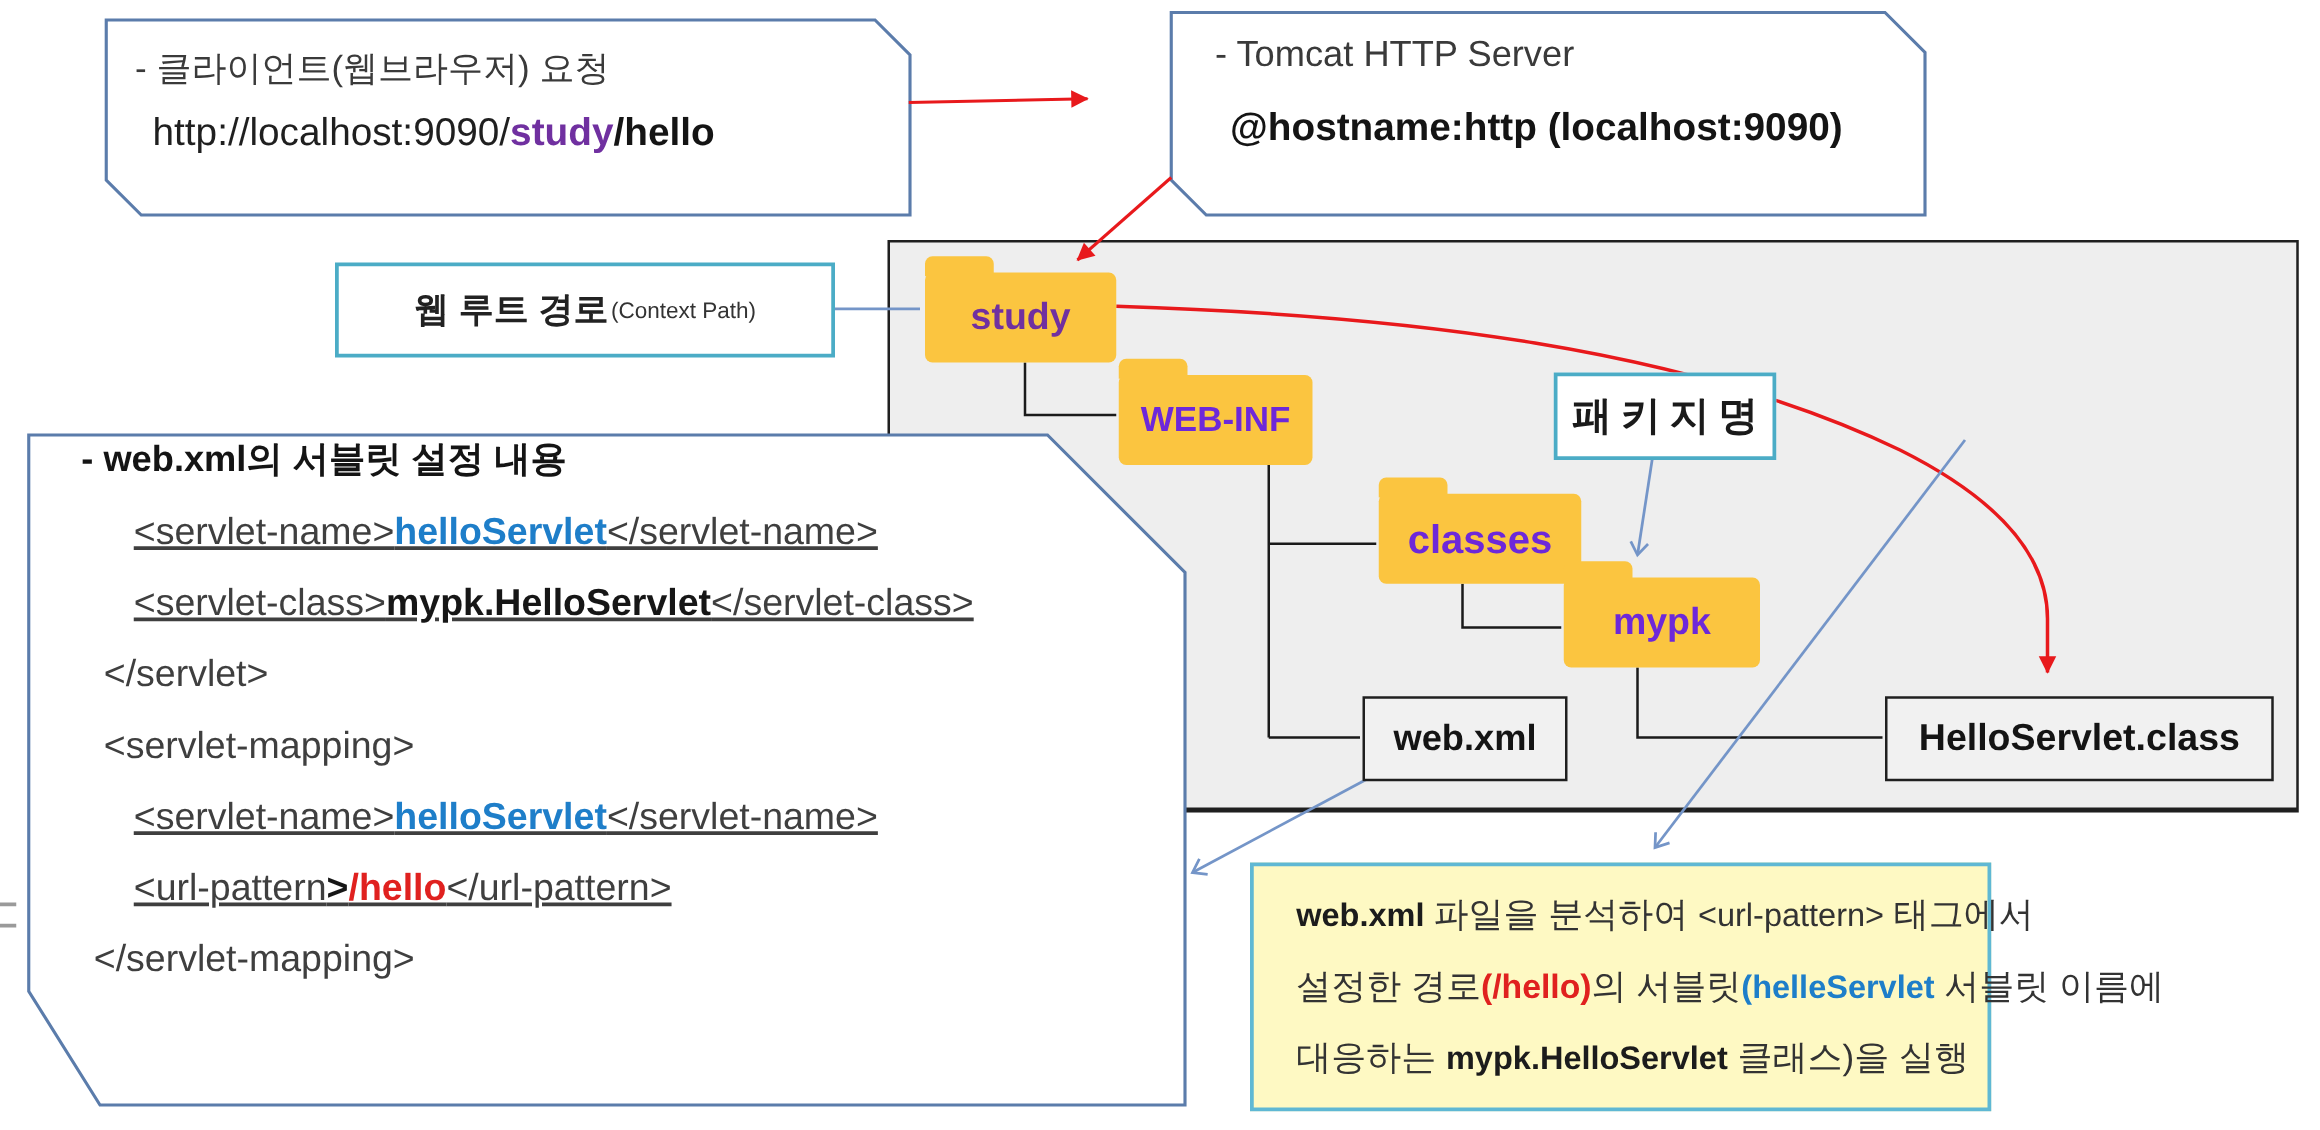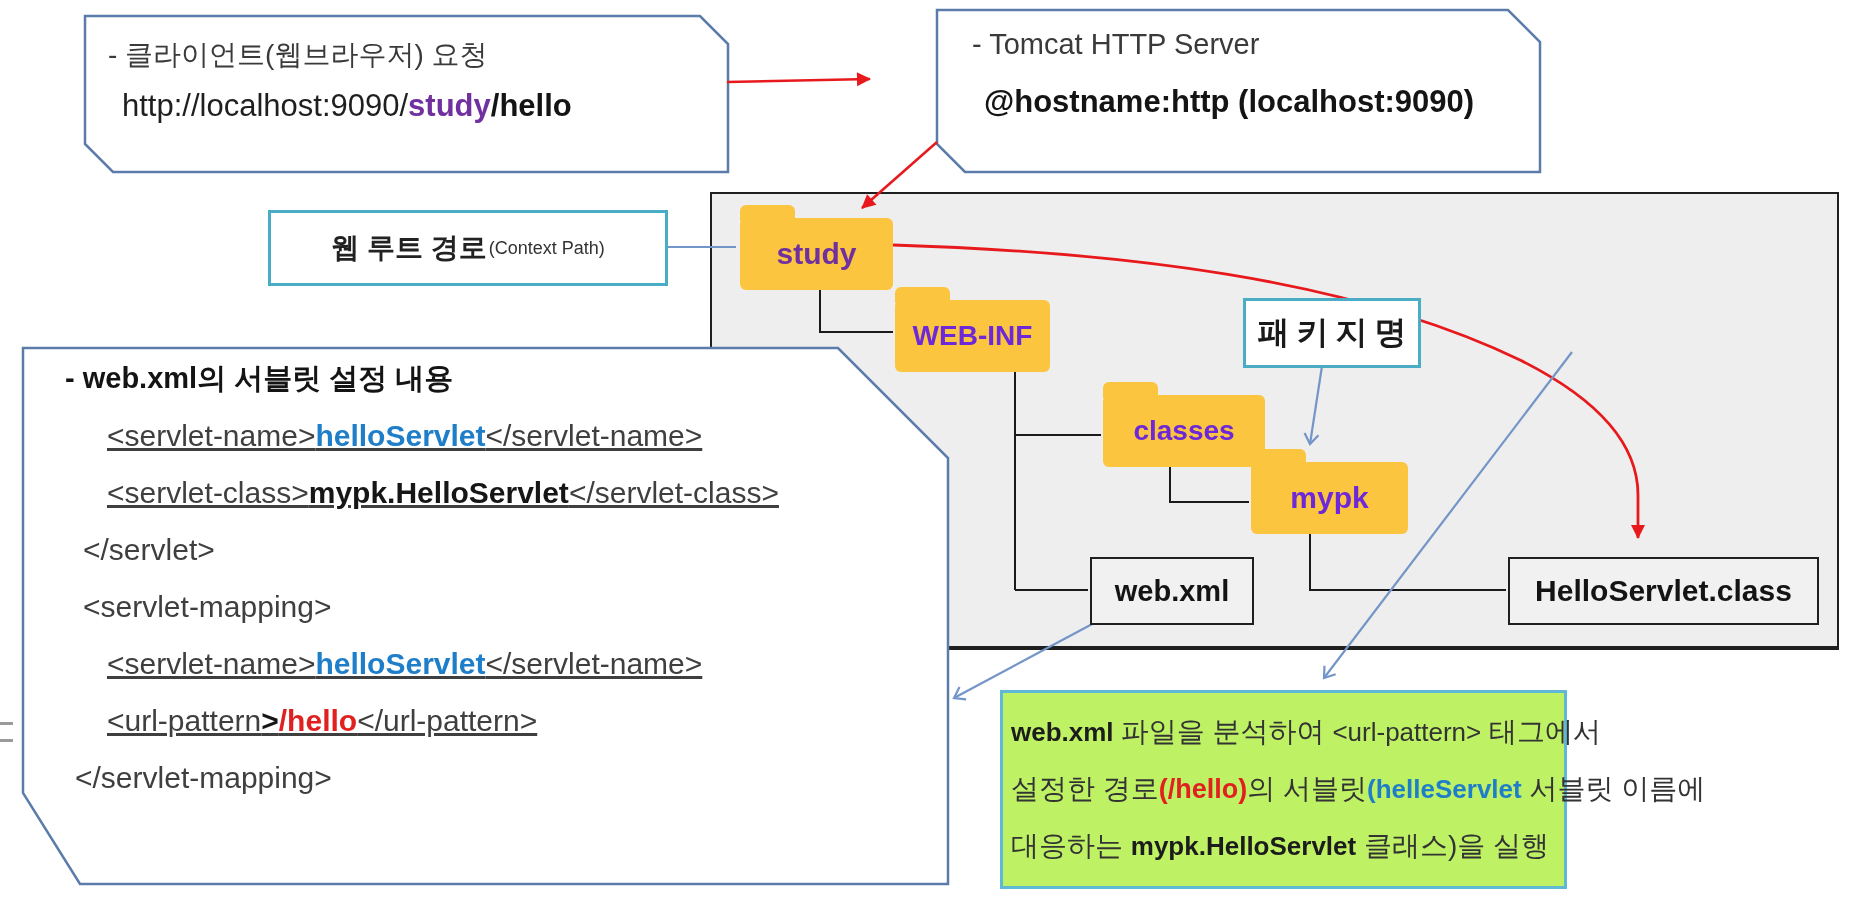--- a/index.html
+++ b/index.html
@@ -22,21 +22,21 @@
     background:#fbc540;border-radius:6px;
     display:flex;align-items:center;justify-content:center;
   }
   .folder::before{
     content:"";position:absolute;top:-13px;left:0;width:55px;height:16px;
     background:#fbc540;border-radius:6px 6px 0 0;
   }
   .folder .flabel{font-weight:bold;color:#6d28d9;}
   .folder.study .flabel{color:#7030a0;font-size:30px;}
   .folder.webinf .flabel{font-size:28px;}
-  .folder.classes .flabel{font-size:28px;}
+  .folder.classes .flabel{font-size:32px;}
   .folder.mypk .flabel{font-size:30px;}
 
   
   .filebox{
     background:#f1f1f1;border:2.5px solid #1f1f1f;
     display:flex;align-items:center;justify-content:center;
     font-weight:bold;color:#141414;
   }
 
   
@@ -51,36 +51,36 @@
   .t-url .ctx{color:#7030a0;font-weight:bold;}
   .t-url .hello{color:#141414;font-weight:bold;}
   .t-tomcat1{font-size:29px;color:#3a3a3a;}
   .t-tomcat2{font-size:31px;color:#141414;font-weight:bold;}
 
   .ctxlabel-ko{font-size:28px;font-weight:bold;color:#222222;}
   .ctxlabel-en{font-size:18px;color:#333333;margin-left:2px;}
   .pkglabel{font-size:32px;font-weight:700;letter-spacing:7px;color:#1a1a1a;padding-left:7px;}
 
   
-  .xmlbox{left:23px;top:338px;width:925px;padding-top:12px;}
+  .xmlbox{left:23px;top:328px;width:925px;padding-top:12px;}
   .xmlline{height:57px;line-height:57px;font-size:30px;color:#3f3f3f;white-space:pre;}
   .xmltitle{font-size:29px;font-weight:bold;color:#141414;}
   .ind-a{padding-left:42px;}
   .ind-b{padding-left:60px;}
   .ind-c{padding-left:84px;text-decoration:underline;}
   .ind-d{padding-left:52px;}
   .v-blue{color:#1e7ec9;font-weight:bold;}
   .v-bold{color:#161616;font-weight:bold;}
   .v-red{color:#e0211f;font-weight:bold;}
 
   
   .explainbox{
     left:1000px;top:690px;width:553px;height:183px;
-    background:#bef264;border:3px solid #5fb8d4;
-    padding:10px 0 0 8px;box-sizing:content-box;
+    background:#fef9c3;border:3px solid #5fb8d4;
+    padding:10px 0 0 34px;box-sizing:content-box;
   }
   .exline{height:57px;line-height:57px;font-size:28px;color:#333333;white-space:pre;}
   .ex-lat{font-size:26px;}
   .ex-b{font-weight:bold;color:#1c1c1c;font-size:26px;}
   .ex-red{color:#e0211f;font-weight:bold;font-size:27px;}
   .ex-blue{color:#1e7ec9;font-weight:bold;font-size:26px;}
 
   
   .edge-artifact{left:0;top:722px;width:13px;height:14px;
     border-top:3px solid #9a9a9a;border-bottom:3px solid #9a9a9a;}

